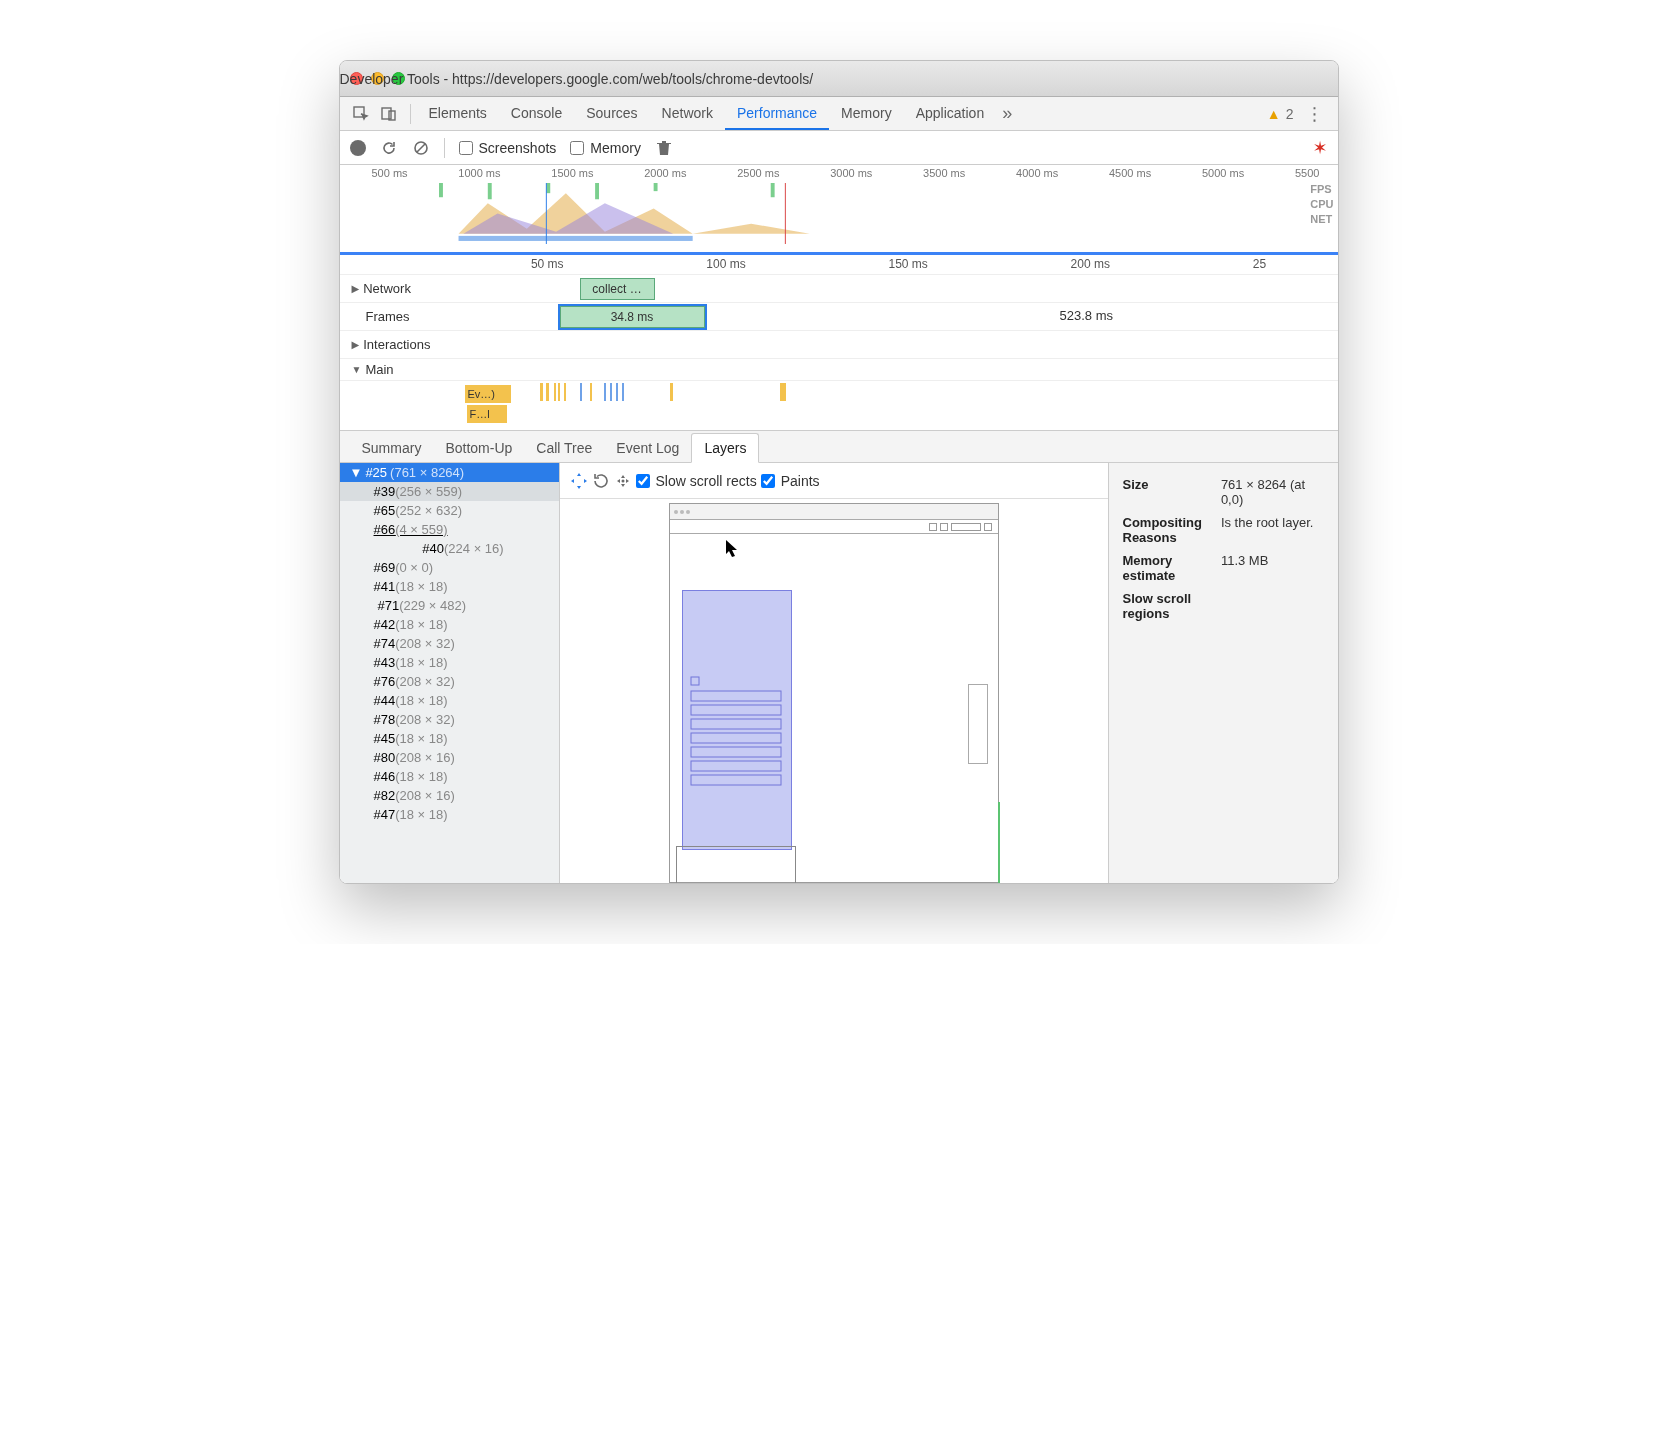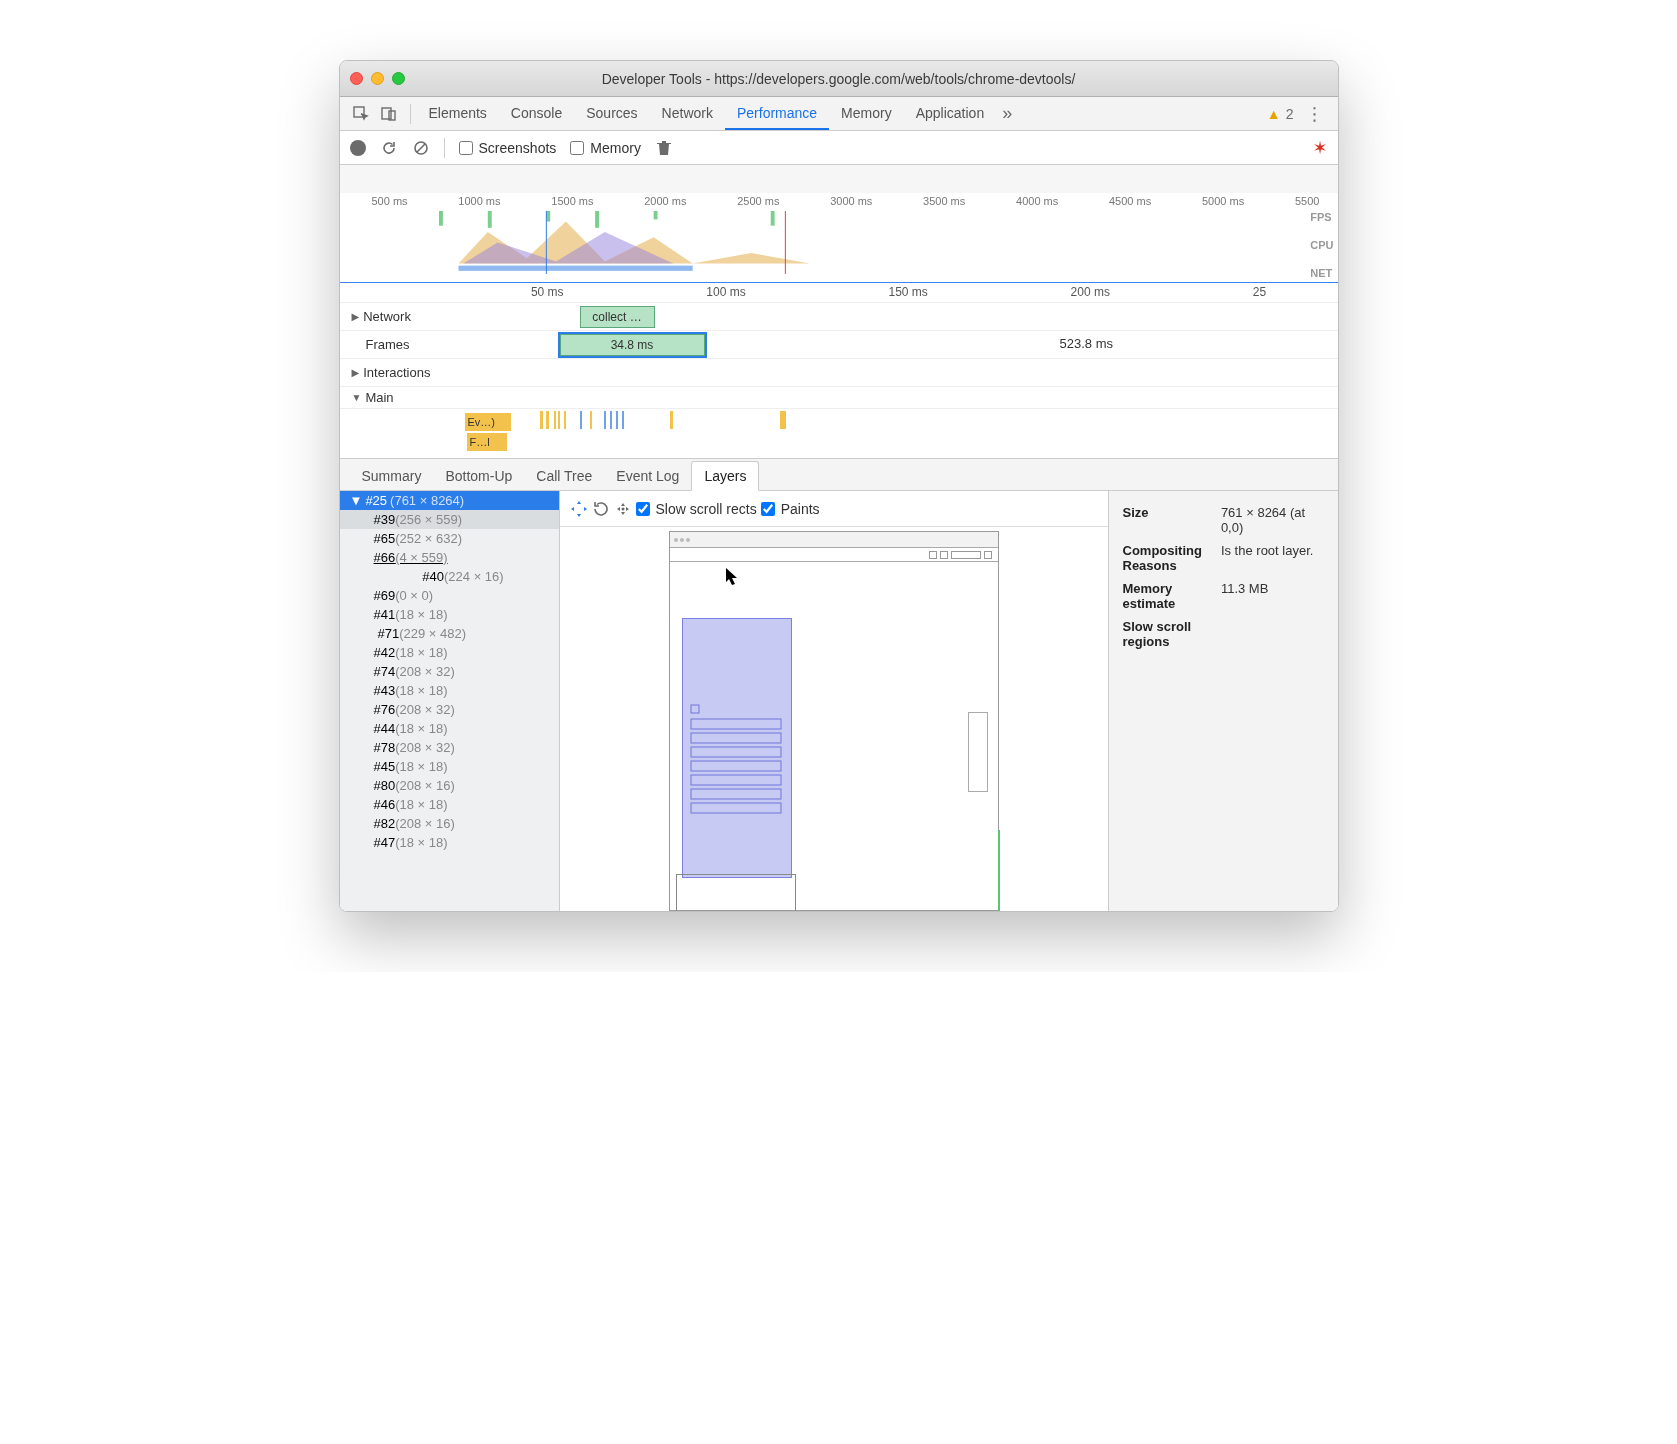--- a/index.html
+++ b/index.html
@@ -4,38 +4,38 @@
 <style>
 *{box-sizing:border-box;margin:0;padding:0;font-family:-apple-system,BlinkMacSystemFont,"Helvetica Neue",Arial,sans-serif;}
 body{background:#fff;padding:60px;}
 .window{width:1000px;margin:0 auto;border:1px solid #bfbfbf;border-radius:8px;overflow:hidden;box-shadow:0 25px 60px rgba(0,0,0,0.25);background:#f6f6f6;}
 .titlebar{height:36px;background:linear-gradient(#e9e9e9,#d6d6d6);border-bottom:1px solid #b0b0b0;display:flex;align-items:center;padding:0 10px;position:relative;}
 .traffic{display:flex;gap:8px;}
 .dot{width:13px;height:13px;border-radius:50%;}
 .dot.red{background:#ff5f57;border:1px solid #e0443e;}
 .dot.yellow{background:#febc2e;border:1px solid #dfa023;}
 .dot.green{background:#28c840;border:1px solid #1dad2c;}
-.title{position:absolute;left:0;right:0;text-align:center;font-size:14px;color:#3b3b3b;pointer-events:none;}
+.title{position:absolute;left:0;right:0;text-align:left;font-size:14px;color:#3b3b3b;pointer-events:none;}
 .tabbar{height:34px;background:#f3f3f3;border-bottom:1px solid #ccc;display:flex;align-items:center;padding:0 8px;gap:0;font-size:14px;color:#555;}
 .tabbar .ic{width:26px;height:26px;display:flex;align-items:center;justify-content:center;color:#6b6b6b;margin-right:2px;}
 .tabbar .tab{padding:0 12px;height:100%;display:flex;align-items:center;cursor:pointer;border-bottom:2px solid transparent;}
 .tabbar .tab.active{color:#1a73e8;border-bottom:2px solid #1a73e8;}
 .tabbar .spacer{flex:1;}
 .tabbar .warn{display:flex;align-items:center;gap:5px;color:#6b6b6b;margin-right:6px;}
 .wtri{color:#e8a100;}
 .kebab{font-size:18px;padding:0 6px;color:#6b6b6b;cursor:pointer;}
 .toolbar{height:34px;border-bottom:1px solid #ccc;display:flex;align-items:center;padding:0 10px;gap:14px;font-size:14px;color:#333;background:#fff;}
 .recdot{width:16px;height:16px;border-radius:50%;background:#6b6b6b;}
 .tbtn{width:18px;height:18px;display:flex;align-items:center;justify-content:center;color:#6b6b6b;cursor:pointer;}
 .chk{display:flex;align-items:center;gap:6px;}
 .chk input{width:14px;height:14px;}
 .settingsgear{color:#d93025;font-size:18px;cursor:pointer;}
-.overview{height:90px;border-bottom:1px solid #3b82f6;background:#fff;position:relative;font-size:11px;color:#777;overflow:hidden;margin-top:28px;}
+.overview{height:90px;border-bottom:3px solid #3b82f6;background:#fff;position:relative;font-size:11px;color:#777;overflow:hidden;}
 .ov-ticks{display:flex;justify-content:space-between;padding:0 18px 0 32px;height:16px;align-items:center;}
-.ov-labels{position:absolute;right:4px;top:18px;font-size:11px;color:#999;display:flex;flex-direction:column;gap:16px;font-weight:600;}
+.ov-labels{position:absolute;right:4px;top:18px;font-size:11px;color:#999;display:flex;flex-direction:column;gap:3px;font-weight:600;}
 .mountain{position:absolute;left:60px;top:18px;right:60px;bottom:8px;}
 .timeline{border-bottom:1px solid #ccc;background:#fff;font-size:13px;color:#333;}
 .tl-ruler{display:flex;justify-content:space-around;padding:2px 0 2px 120px;font-size:12px;color:#555;border-bottom:1px solid transparent;}
 .tl-row{display:flex;align-items:center;height:28px;border-top:1px solid #eee;}
 .tl-label{width:120px;padding-left:12px;display:flex;align-items:center;gap:4px;}
 .tri{font-size:10px;color:#666;}
 .tl-content{flex:1;position:relative;height:100%;}
 .pill{position:absolute;top:3px;height:22px;border:1px solid;display:flex;align-items:center;justify-content:center;font-size:12px;padding:0 4px;}
 .pill.green{background:#b6e2c5;border-color:#5aa879;}
 .pill.sel{box-shadow:0 0 0 2px #2b7de9;}

